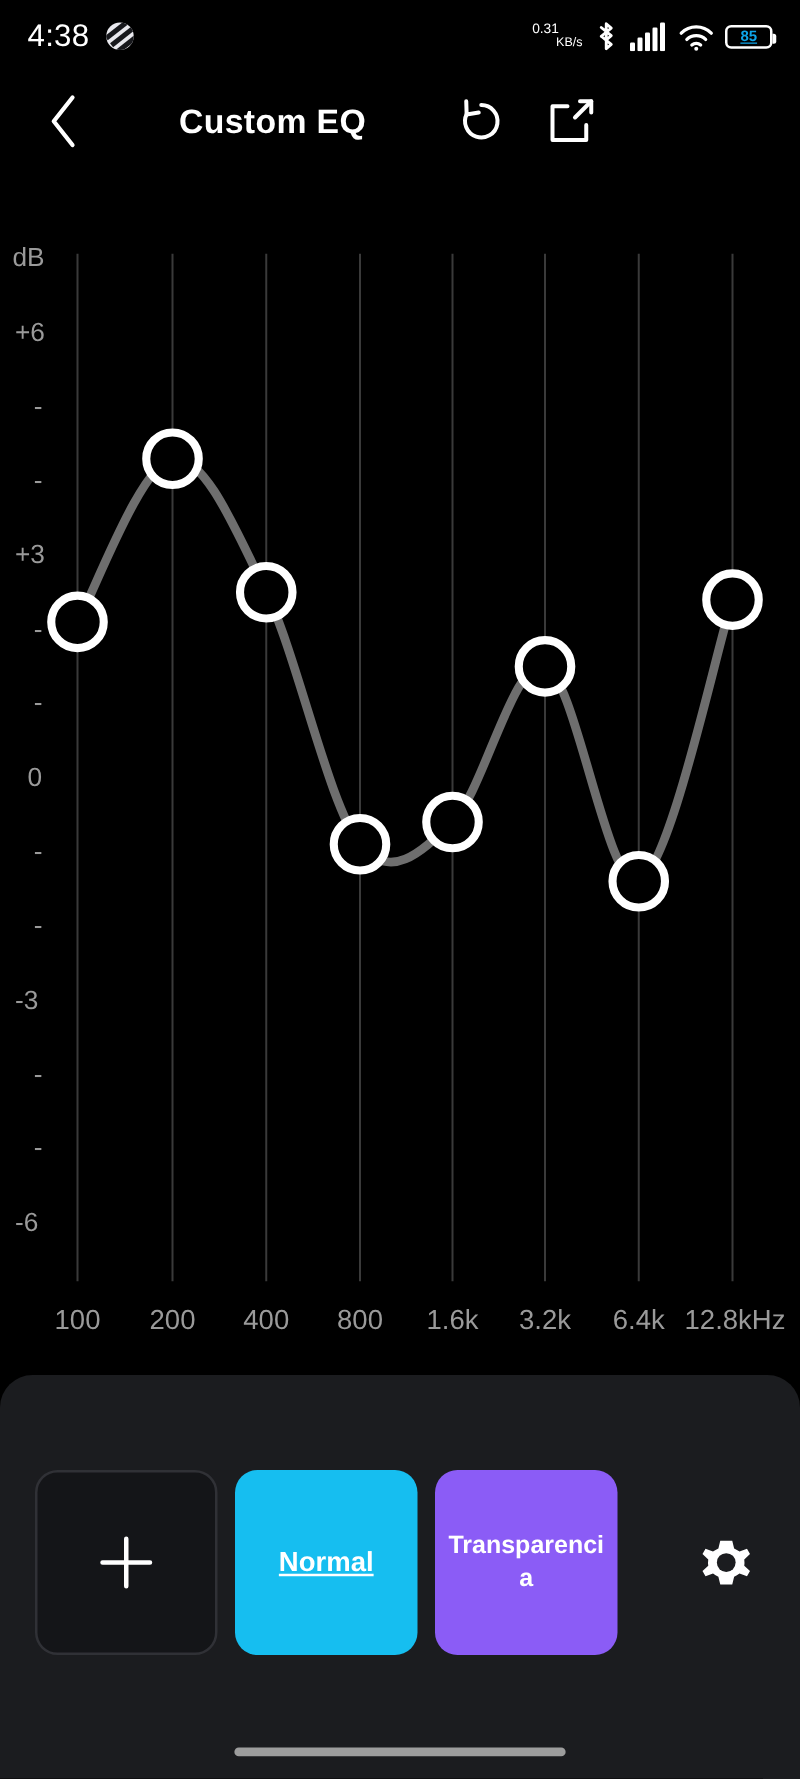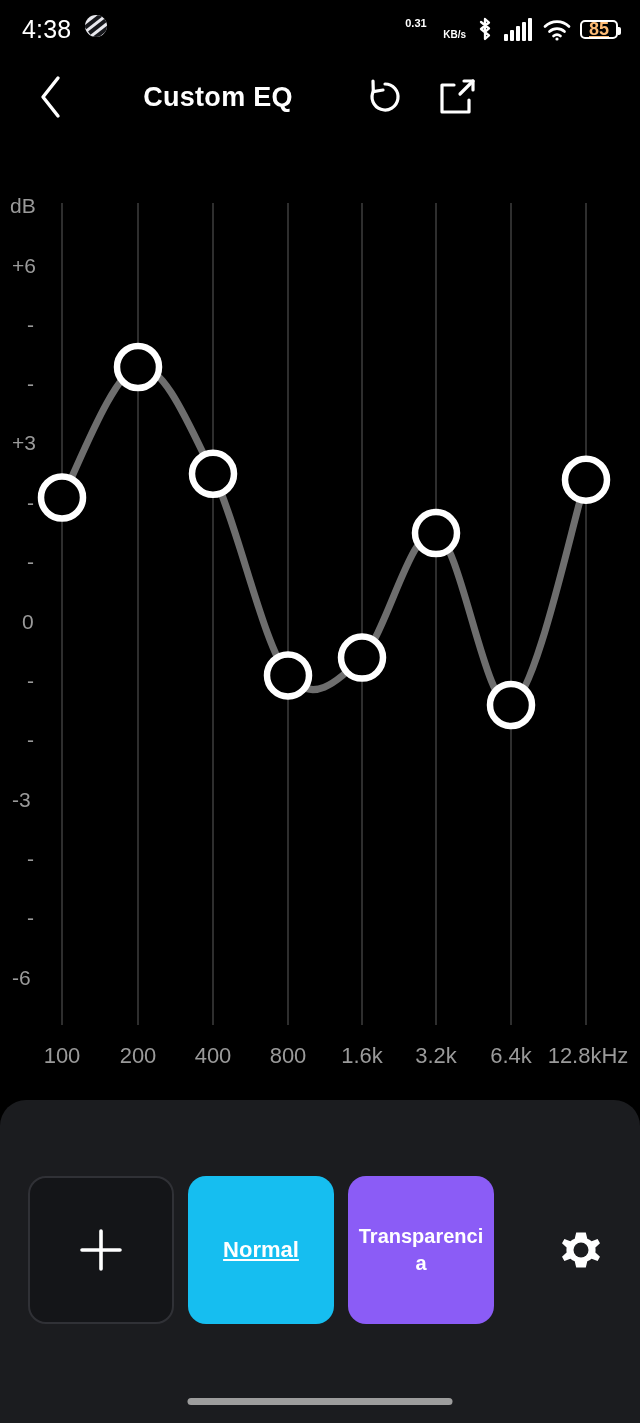--- a/index.html
+++ b/index.html
@@ -10,45 +10,45 @@
     overflow:hidden;
   }
   #app { position:relative; width:640px; height:1423px; background:#000; }
 
   
   .statusbar {
     position:absolute; top:0; left:0; width:640px; height:58px;
     display:flex; align-items:center; justify-content:space-between;
     padding:0 22px;
   }
-  .sb-left { display:flex; gap:14px; }
+  .sb-left { display:flex; align-items:center; gap:14px; }
   .sb-clock { color:#fff; font-size:25px; font-weight:400; letter-spacing:.2px; }
   .sb-applogo {
     width:22px; height:22px; border-radius:50%;
     background:#e9e9ee; position:relative; overflow:hidden;
   }
   .sb-applogo::before {
     content:""; position:absolute; left:-3px; top:2px;
     width:28px; height:4px; background:#17181c;
     transform:rotate(-38deg); box-shadow:0 7px 0 #17181c, 0 14px 0 #17181c;
   }
   .sb-right { display:flex; align-items:center; gap:9px; }
-  .sb-net { color:#fff; font-size:11px; line-height:11px; text-align:left; font-weight:700; }
+  .sb-net { color:#fff; font-size:11px; line-height:11px; text-align:center; font-weight:400; }
   .sb-net span { display:block; }
   .sb-net .u { font-size:10px;margin-left:38px; }
   .ic { display:block; }
   .batt {
     width:38px; height:19px; border:2px solid #fff; border-radius:5px;
     display:flex; align-items:center; justify-content:center; position:relative;
   }
   .batt::after {
     content:""; position:absolute; right:-5px; top:5px;
     width:3px; height:8px; background:#fff; border-radius:0 2px 2px 0;
   }
-  .batt span { color:#fdba74; font-size:18px; font-weight:700; line-height:1;text-decoration:underline; }
+  .batt span { color:#0ea5e9; font-size:12px; font-weight:700; line-height:1;text-decoration:underline; }
 
   
   .topbar {
     position:absolute; top:58px; left:0; width:508px; height:78px;
     display:flex; align-items:center; padding:0 28px;
   }
   .nav-back { width:46px; height:46px; display:flex; align-items:center; justify-content:center; cursor:pointer; }
   .nav-title {
     flex:1; text-align:center; color:#fff; font-size:27px; font-weight:700; letter-spacing:.3px;
   }

